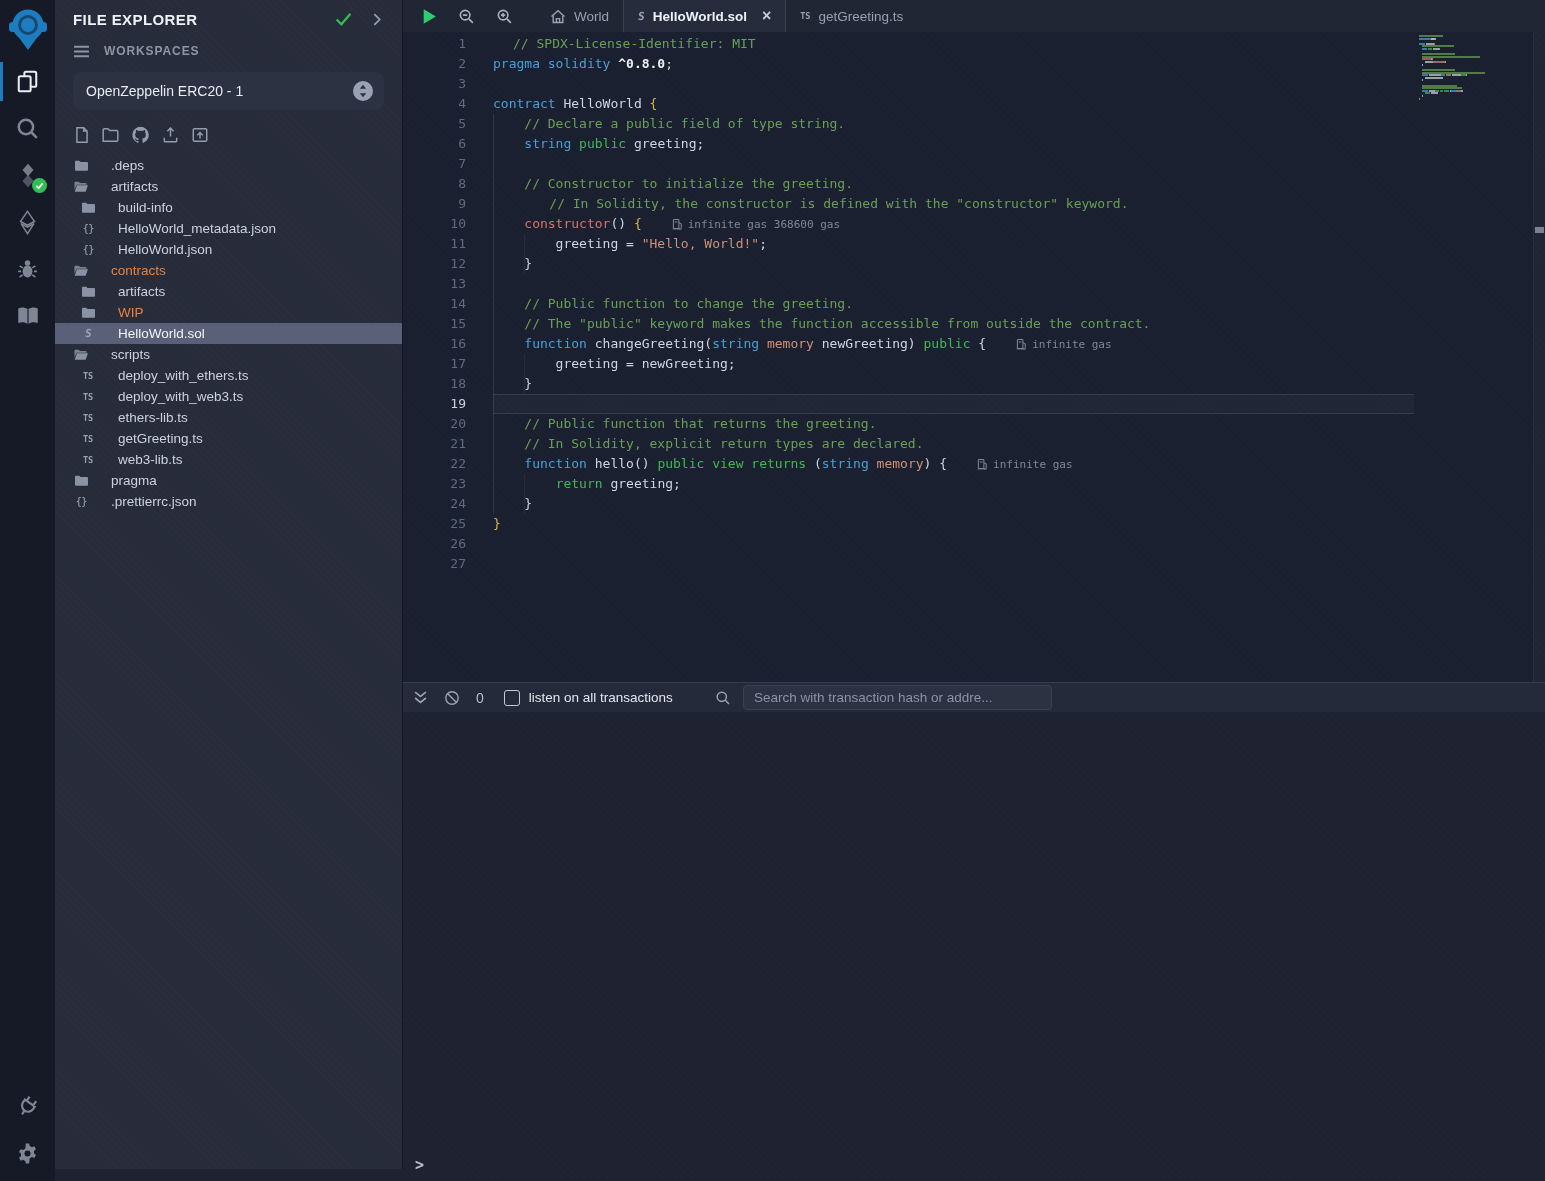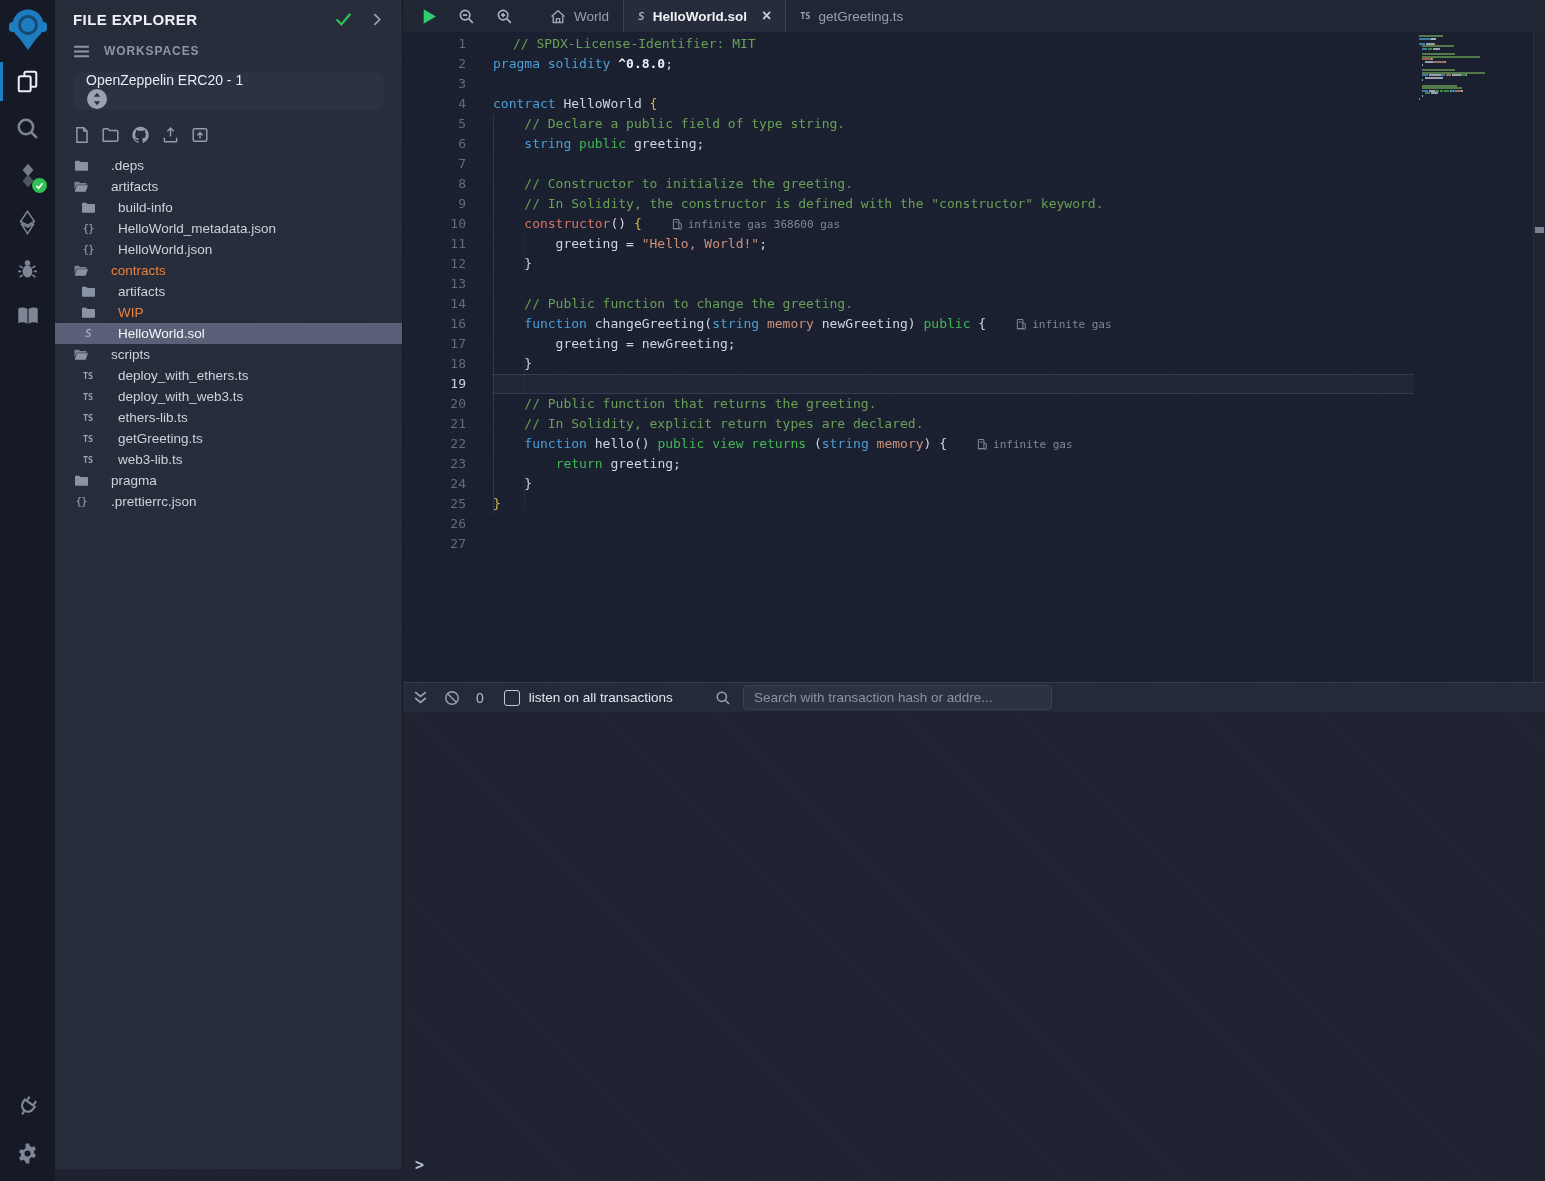--- a/index.html
+++ b/index.html
@@ -18,21 +18,21 @@
   
   .sidebar { position:absolute; left:55px; top:0; bottom:12px; width:348px; background:#272c3b; border-right:1px solid #141823;
     background-image:repeating-linear-gradient(45deg, rgba(255,255,255,0.012) 0 1px, transparent 1px 5px); }
   .sb-header { display:flex; align-items:center; height:38px; padding:0 20px 0 18px; }
   .sb-title { font-size:15px; font-weight:700; letter-spacing:.4px; color:#eef1f6; }
   .sb-header .icon.check { margin-left:auto; cursor:pointer; }
   .sb-header .icon.chev { margin-left:20px; color:#97a0b1; cursor:pointer; }
   .ws-row { display:flex; align-items:center; height:26px; padding:0 18px; color:#8d95a6; }
   .ws-row .icon { color:#8d95a6; cursor:pointer; }
   .ws-label { margin-left:14px; font-size:12px; font-weight:600; letter-spacing:.9px; }
-  .ws-select { margin:8px 18px 0 18px; height:38px; background:#2c3242; border-radius:8px; display:flex; align-items:flex-start; padding:0 10px 0 13px; cursor:pointer;flex-direction:column; }
+  .ws-select { margin:8px 18px 0 18px; height:38px; background:#2c3242; border-radius:8px; display:flex; align-items:center; padding:0 10px 0 13px; cursor:pointer; }
   .ws-name { font-size:14px; color:#e7ebf3; flex:1; }
   .ops-row { display:flex; align-items:center; gap:9px; margin:15px 18px 10px 18px; color:#949cad; }
   .ops-row .icon { cursor:pointer; display:inline-flex; }
 
   .tree { margin-top:2px; }
   .trow { display:flex; align-items:center; height:21px; cursor:pointer;gap:12px; }
   .trow .icon { width:16px; display:inline-flex; justify-content:center; margin-right:10px; color:#8a92a5; flex:none; }
   .tlabel { font-size:13.5px; color:#ccd2dd; white-space:nowrap; }
   .tlabel.accent { color:#e8823d; }
   .trow.selected { background:#5a6078; }
@@ -447,21 +447,21 @@
           <div class="crow">
             <div class="gut">7</div>
             <div class="ctext"></div>
           </div>
           <div class="crow">
             <div class="gut">8</div>
             <div class="ctext"><span style="color: rgb(105, 160, 85);">    // Constructor to initialize the greeting.</span></div>
           </div>
           <div class="crow">
             <div class="gut">9</div>
-            <div class="ctext"><span style="color: rgb(105, 160, 85);">    // In Solidity, the constructor is defined with the "constructor" keyword.</span></div>
+            <div class="ctext"><span style="color: rgb(105, 160, 85); margin-left: 25px;">    // In Solidity, the constructor is defined with the "constructor" keyword.</span></div>
           </div>
           <div class="crow">
             <div class="gut">10</div>
             <div class="ctext"><span style="color: rgb(207, 213, 225);">    </span><span style="color: rgb(212, 117, 106);">constructor</span><span style="color: rgb(207, 213, 225);">() </span><span style="color: rgb(216, 181, 71);">{</span><span class="gas"><svg width="11" height="12" viewBox="0 0 12 13" fill="none" stroke="#7f8795" stroke-width="1.1">
                   <rect x="1.5" y="1.5" width="6" height="10" rx="0.8"></rect>
                   <path d="M3 4.2h3M7.5 5l2.6 1.6V11a1.1 1.1 0 0 1-2.2 0"></path>
                   <path d="M0.8 11.8h7.4"></path>
                 </svg>infinite gas 368600 gas</span></div>
           </div>
           <div class="crow">
@@ -472,20 +472,24 @@
             <div class="gut">12</div>
             <div class="ctext"><span style="color: rgb(207, 213, 225);">    }</span></div>
           </div>
           <div class="crow">
             <div class="gut">13</div>
             <div class="ctext"></div>
           </div>
           <div class="crow">
             <div class="gut">14</div>
             <div class="ctext"><span style="color: rgb(105, 160, 85);">    // Public function to change the greeting.</span></div>
+          </div>
+          <div class="crow">
+            <div class="gut">15</div>
+            <div class="ctext"><span style="color: rgb(105, 160, 85);">    // The "public" keyword makes the function accessible from outside the contract.</span></div>
           </div>
           <div class="crow">
             <div class="gut">16</div>
             <div class="ctext"><span style="color: rgb(207, 213, 225);">    </span><span style="color: rgb(75, 159, 214);">function</span><span style="color: rgb(207, 213, 225);"> changeGreeting(</span><span style="color: rgb(75, 159, 214);">string</span><span style="color: rgb(207, 213, 225);"> </span><span style="color: rgb(206, 145, 120);">memory</span><span style="color: rgb(207, 213, 225);"> newGreeting) </span><span style="color: rgb(65, 184, 83);">public</span><span style="color: rgb(207, 213, 225);"> {</span><span class="gas"><svg width="11" height="12" viewBox="0 0 12 13" fill="none" stroke="#7f8795" stroke-width="1.1">
                   <rect x="1.5" y="1.5" width="6" height="10" rx="0.8"></rect>
                   <path d="M3 4.2h3M7.5 5l2.6 1.6V11a1.1 1.1 0 0 1-2.2 0"></path>
                   <path d="M0.8 11.8h7.4"></path>
                 </svg>infinite gas</span></div>
           </div>
           <div class="crow">

